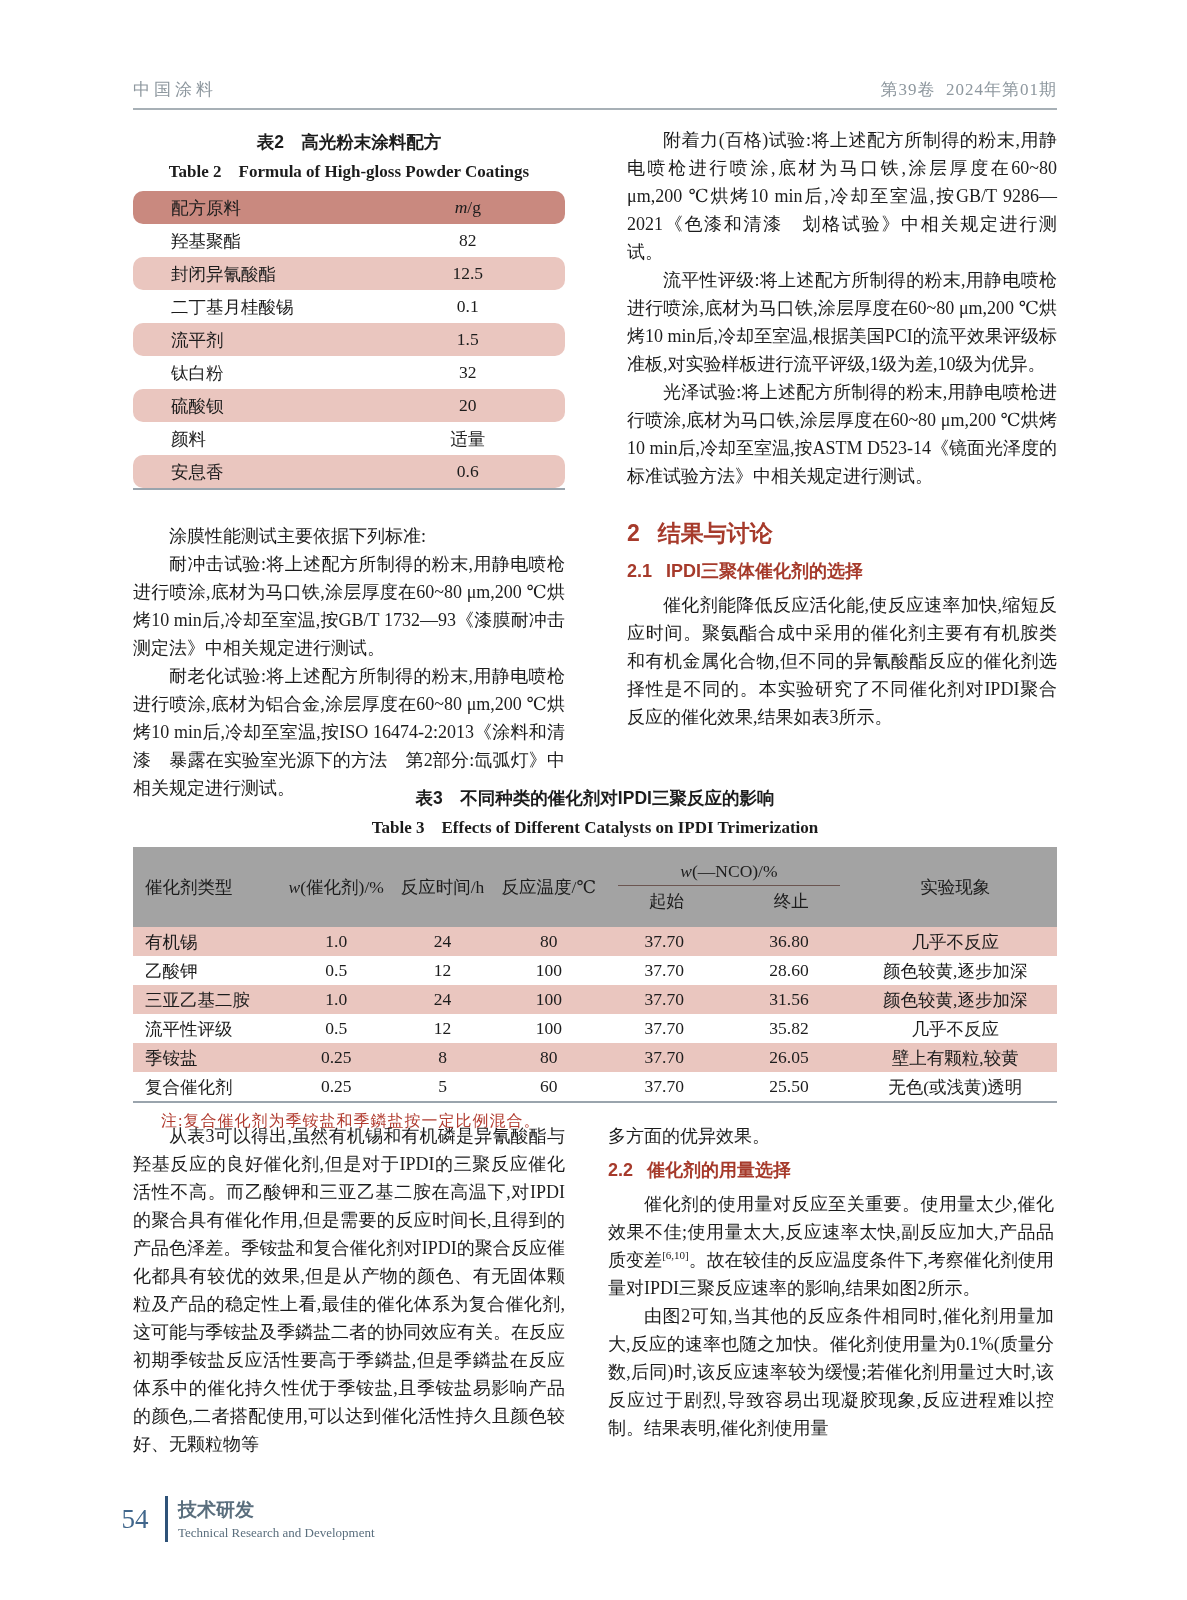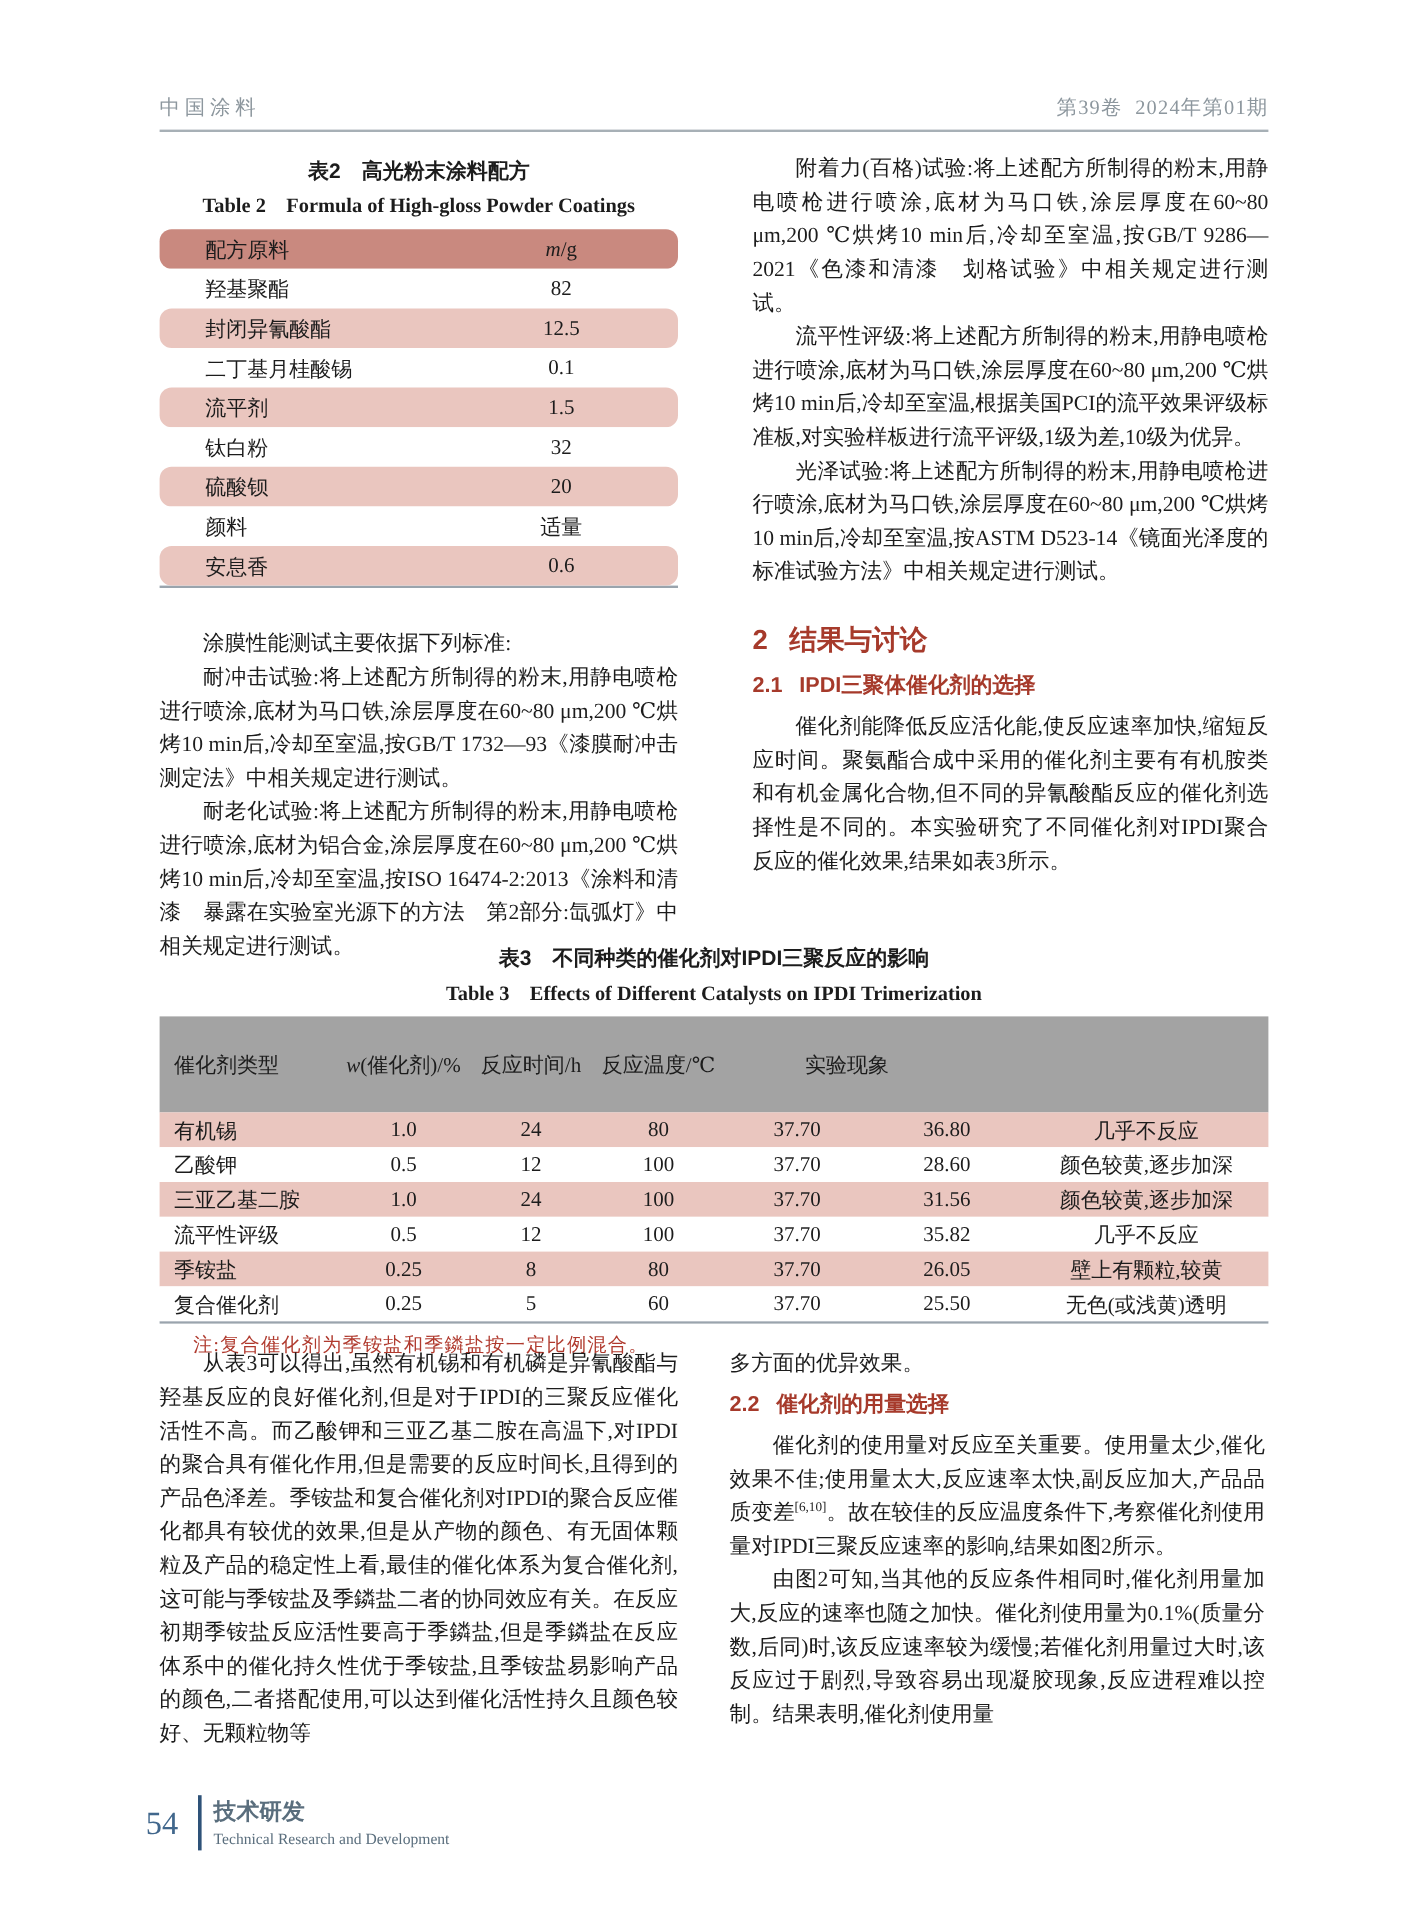--- a/index.html
+++ b/index.html
@@ -160,20 +160,27 @@
     <div class="tbl-title-en">Table 3　Effects of Different Catalysts on IPDI Trimerization</div>
 
     <div class="t3">
       <div class="t3head">
         <span class="c1 vc">催化剂类型</span>
         <span class="c2 vc center">
             <span><i class="var">w</i><span>(催化剂)/%</span></span>
           </span>
         <span class="c3 vc center">反应时间/h</span>
         <span class="c4 vc center">反应温度/℃</span>
+        <span class="ncoGroup">
+          <span class="ncoTop"><i class="var">w</i><span>(—NCO)/%</span></span>
+          <span class="ncoBottom">
+            <span class="half">起始</span>
+            <span class="half">终止</span>
+          </span>
+        </span>
         <span class="c7 vc center">实验现象</span>
       </div>
 
       <div class="t3row">
           <span class="c1">有机锡</span>
           <span class="c2">1.0</span>
           <span class="c3">24</span>
           <span class="c4">80</span>
           <span class="c5">37.70</span>
           <span class="c6">36.80</span>

